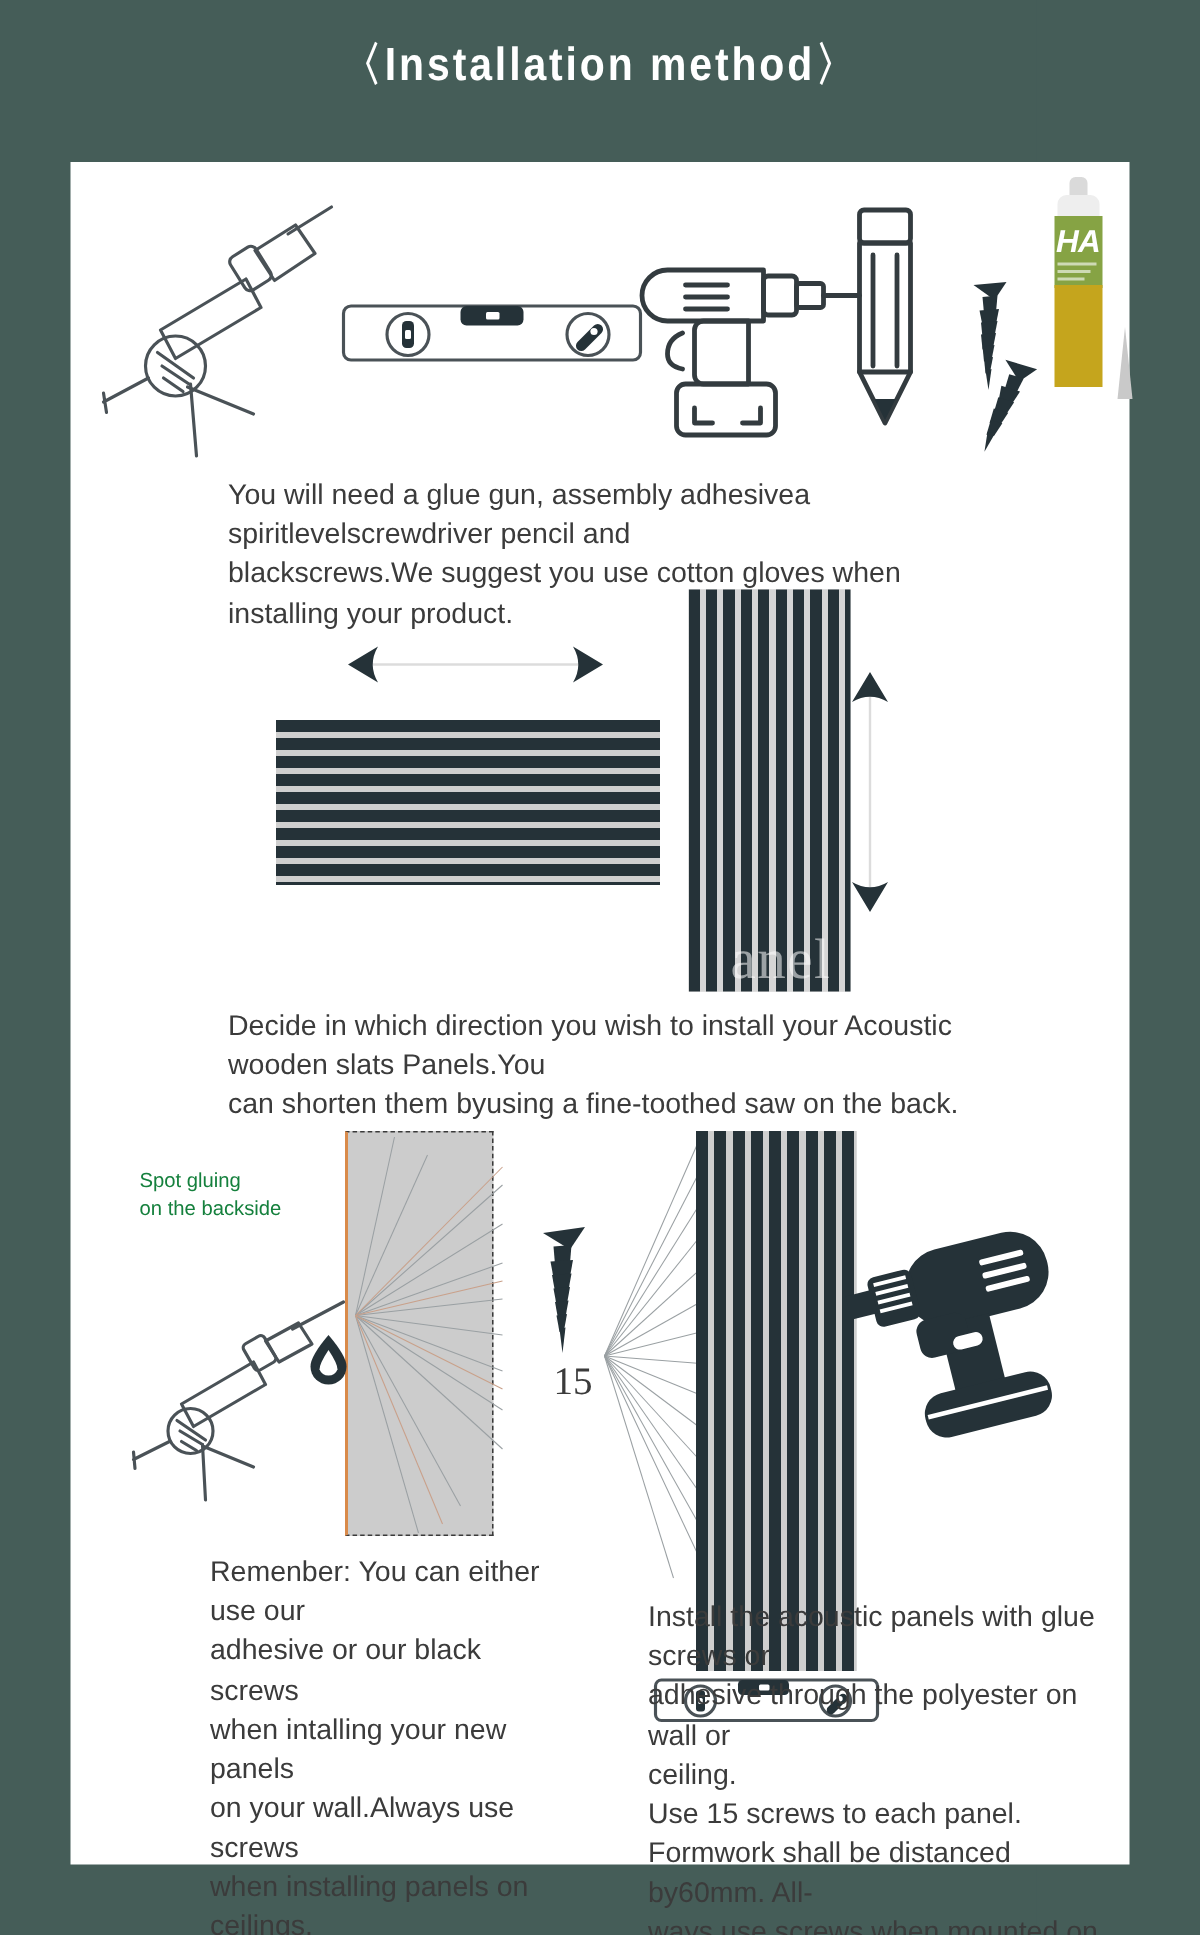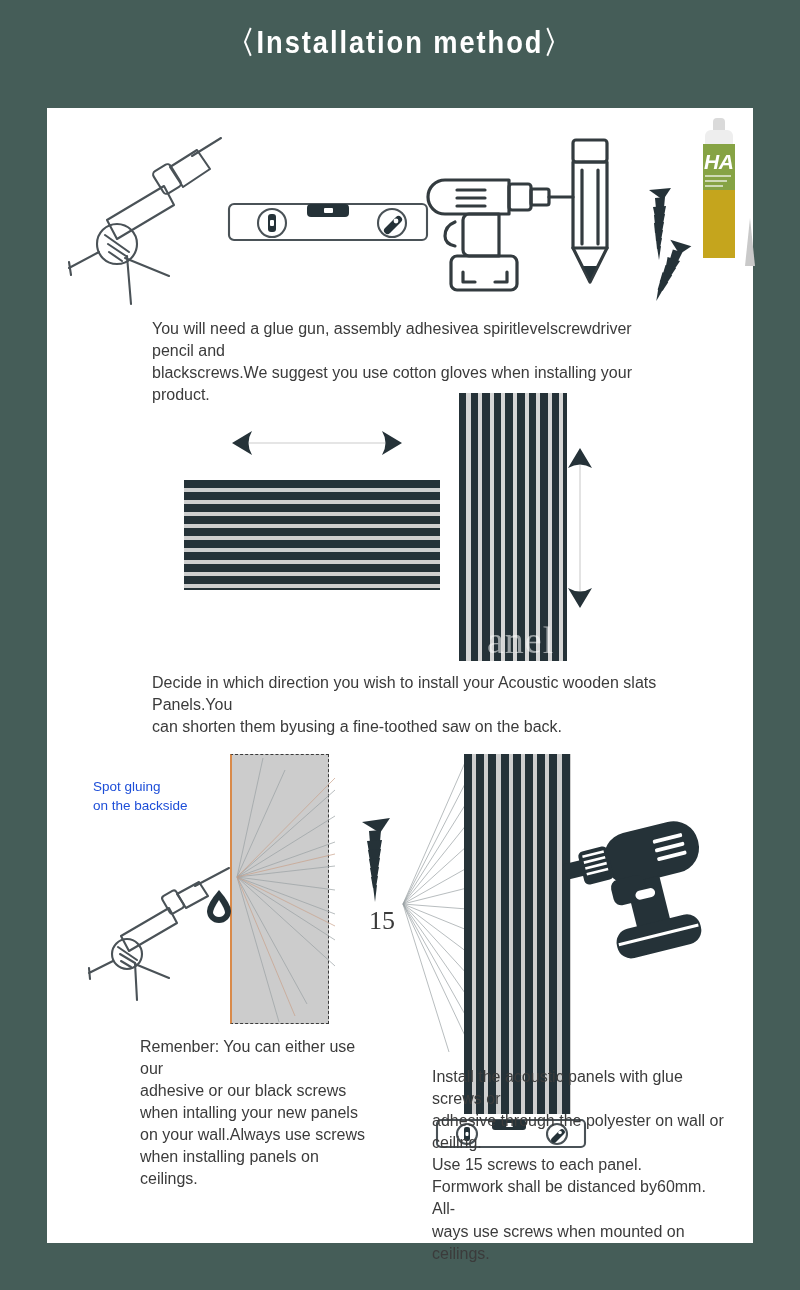--- a/index.html
+++ b/index.html
@@ -25,27 +25,27 @@
 
   .card {
     position: absolute; left: 47px; top: 108px;
     width: 706px; height: 1135px;
     background: #ffffff;
   }
 
   .body-text {
     position: absolute;
     color: #3b3b3b;
-    font-size: 16px;
+    font-size: 19px;
     line-height: 1.38;
     white-space: pre-line;
   }
   .label-text {
     position: absolute;
-    color: #1d4ed8;
+    color: #15803d;
     font-size: 13.5px;
     line-height: 1.38;
     white-space: pre-line;
   }
   .screw-count {
     position: absolute;
     color: #3b3b3b;
     font-size: 26px;
     font-family: "Liberation Serif", serif;
   }

